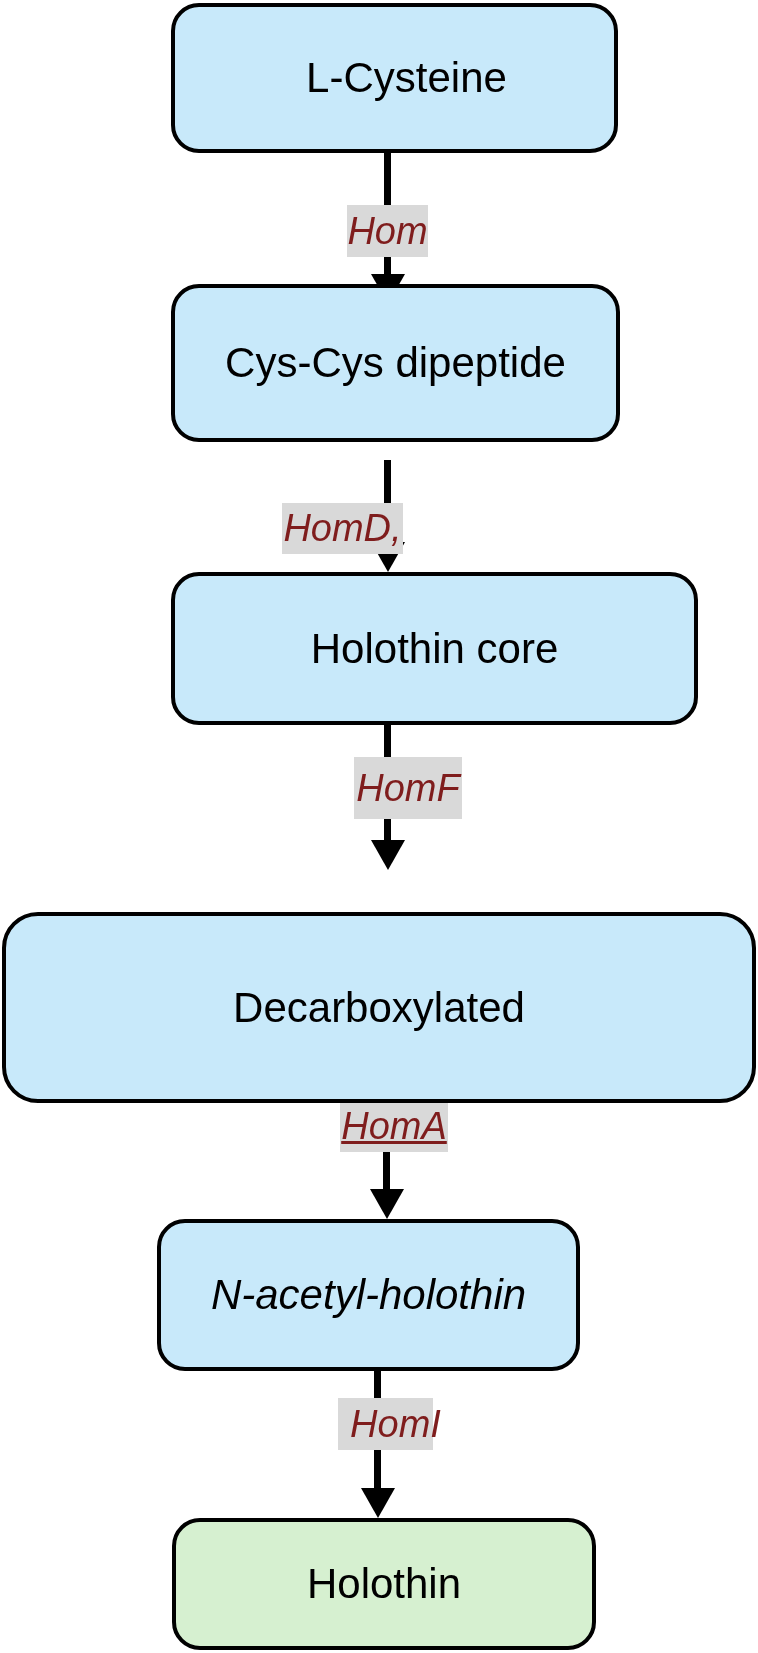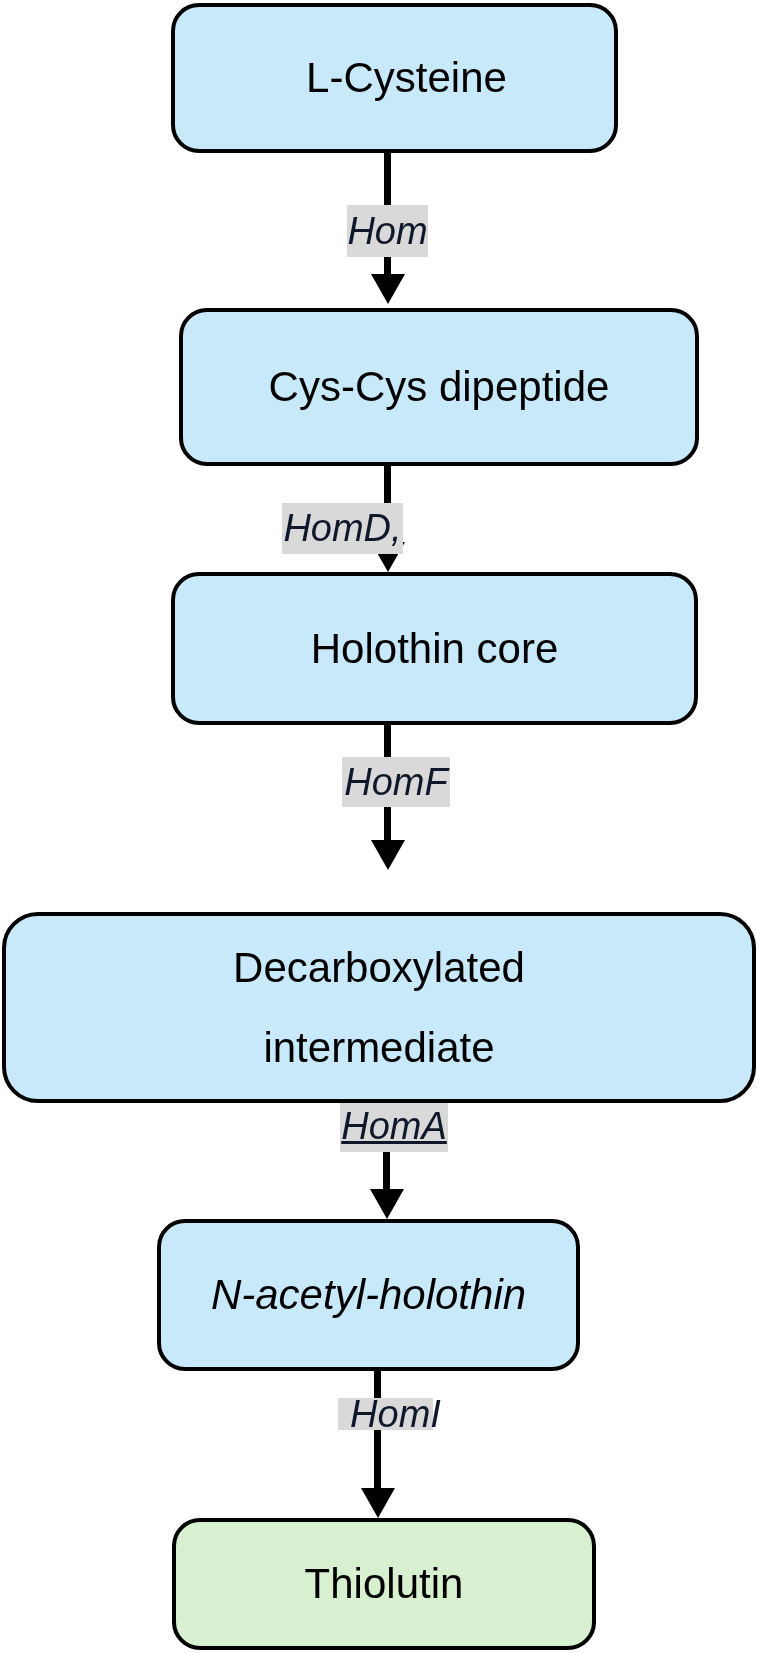--- a/index.html
+++ b/index.html
@@ -53,49 +53,49 @@
     border-top: 30px solid var(--outline, #000);
   }
   .edge-label {
     position: absolute;
     background: var(--edge-label-bg, #d9d9d9);
     display: flex;
     align-items: center;
     justify-content: center;
     font-style: italic;
     font-size: 38px;
-    color: #0f172a;
+    color: #7f1d1d;
     white-space: nowrap;
     z-index: 2;
     overflow: visible;
   }
   
   #n1 { left: 171px; top: 3px;    width: 447px; height: 150px; padding-left: 24px; }
-  #n2 { left: 171px; top: 308px;  width: 520px; height: 158px; margin-left: 8px; }
+  #n2 { left: 171px; top: 284px;  width: 449px; height: 158px; }
   #n3 { left: 171px; top: 572px;  width: 527px; height: 153px; }
   #n4 { left: 2px;   top: 870px;  width: 754px; height: 191px; margin-top: 42px; }
   #n5 { left: 157px; top: 1219px; width: 423px; height: 152px; font-style: italic; }
   #n6 { left: 172px; top: 1518px; width: 424px; height: 132px; }
   
   #a1 { left: 371px; top: 150px;  height: 154px; }
   #a1 .shaft { height: 124px; } #a1 .head { top: 124px; }
   #a2 { left: 371px; top: 460px;  height: 112px; }
   #a2 .shaft { height: 82px; }  #a2 .head { top: 82px; }
   #a3 { left: 371px; top: 723px;  height: 147px; }
   #a3 .shaft { height: 117px; } #a3 .head { top: 117px; }
   #a4 { left: 370px; top: 1058px; height: 161px; }
   #a4 .shaft { height: 131px; } #a4 .head { top: 131px; }
   #a5 { left: 361px; top: 1350px; height: 168px; }
   #a5 .shaft { height: 138px; } #a5 .head { top: 138px; }
   
   #e1 { left: 347px; top: 205px;  width: 81px;  height: 52px; }
   #e2 { left: 282px; top: 487px;  width: 121px; height: 51px; margin-top: 16px; }
-  #e3 { left: 342px; top: 757px;  width: 108px; height: 50px; }
+  #e3 { left: 354px; top: 757px;  width: 108px; height: 62px; }
   #e4 { left: 340px; top: 1100px; width: 108px; height: 52px; text-decoration: underline; }
-  #e5 { left: 338px; top: 1398px; width: 95px;  height: 32px; padding-left: 20px; }
+  #e5 { left: 338px; top: 1398px; width: 95px;  height: 52px; padding-left: 20px; }
 </style>
 </head>
 <body>
 
 <div class="canvas">
 
   <div class="node" id="n1">
     <span class="line">L-Cysteine</span>
   </div>
 
@@ -121,37 +121,36 @@
 
   <div class="arrow" id="a3">
     <div class="shaft"></div>
     <div class="head"></div>
   </div>
   <div class="edge-label" id="e3">HomF</div>
 
   <div class="node wide" id="n4">
     <span class="twoline">
       <span class="line">Decarboxylated</span>
-      <span class="line">intermediate</span>
     </span>
   </div>
 
   <div class="arrow" id="a4">
     <div class="shaft"></div>
     <div class="head"></div>
   </div>
   <div class="edge-label" id="e4">HomA</div>
 
   <div class="node" id="n5">
     <span class="line">N-acetyl-holothin</span>
   </div>
 
   <div class="arrow" id="a5">
     <div class="shaft"></div>
     <div class="head"></div>
   </div>
   <div class="edge-label" id="e5">HomI</div>
 
   <div class="node product" id="n6">
-    <span class="line">Thiolutin</span>
+    <span class="line">Holothin</span>
   </div>
 
 </div>
 
 </body></html>

